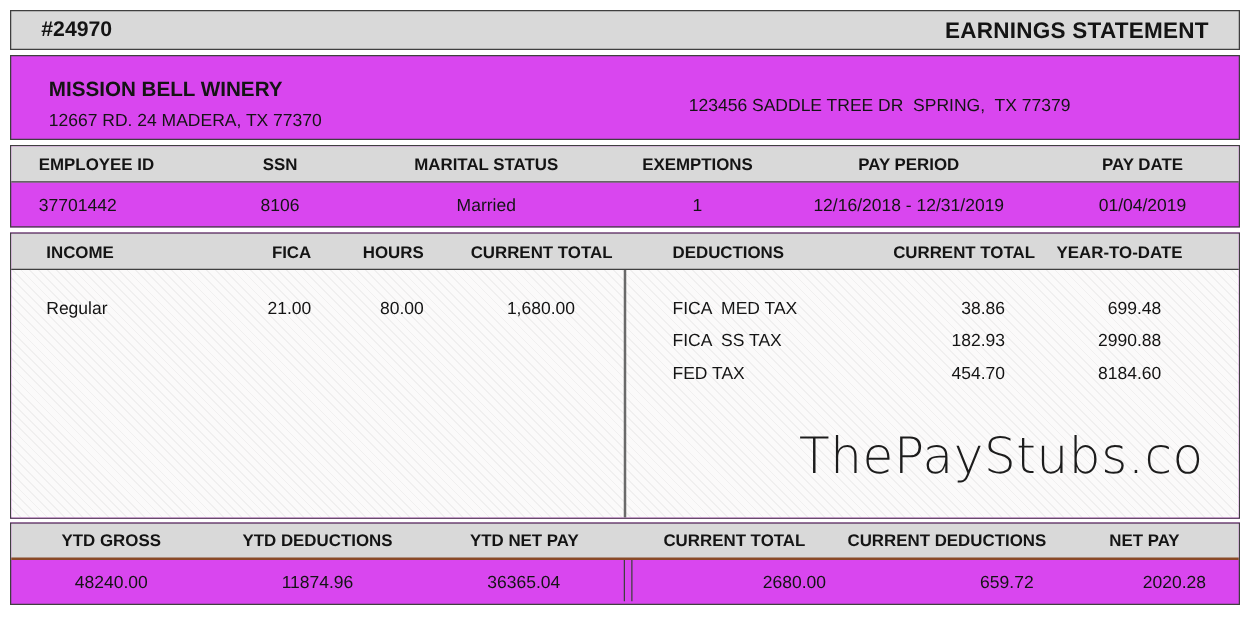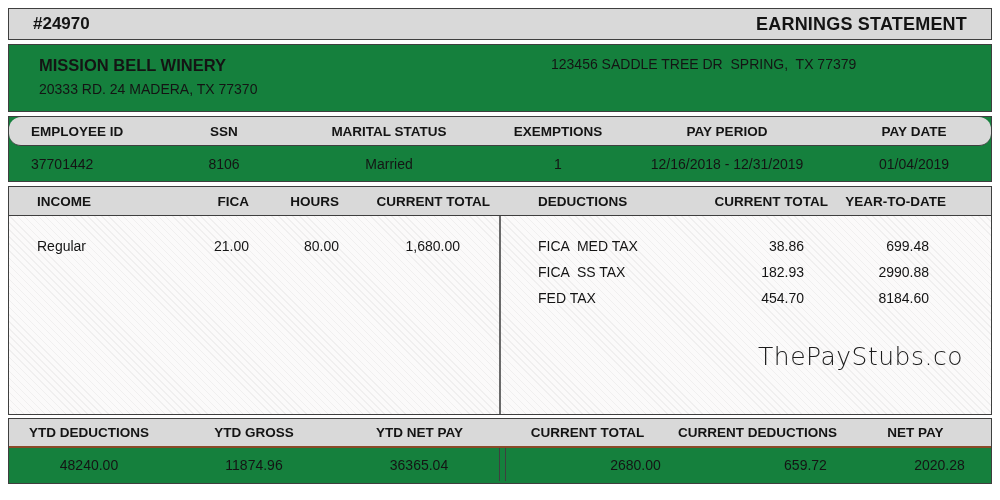--- a/index.html
+++ b/index.html
@@ -5,21 +5,21 @@
   :root{
     --header-bar:#d9d9d9;
     --border:#3f3f3f;
     --accent-line:#8a4a28;
     --hatch-bg:#fbfafa;
   }
   *{box-sizing:border-box;margin:0;padding:0;}
   html,body{width:1000px;height:500px;background:#ffffff;
     font-family:"Liberation Sans","DejaVu Sans",sans-serif;color:#141414;}
   .doc{position:absolute;left:8px;top:8px;right:8px;}
-  .box{border:1.6px solid var(--border);background:#15803d;}
+  .box{border:1.6px solid var(--border);background:#d946ef;align-items:center;}
   .gap4{margin-top:4px;}
   .gap3{margin-top:3px;}
 
   
   .titlebar{height:32px;background:var(--header-bar);display:flex;
     align-items:center;justify-content:space-between;padding:0 24px;}
   .titlebar .num{font-weight:bold;font-size:17px;}
   .titlebar .title{font-weight:bold;font-size:18px;letter-spacing:.2px;}
 
   
@@ -29,21 +29,21 @@
   .company-name{font-weight:bold;font-size:16.5px;margin-bottom:6px;}
   .addr-line{font-size:14px;white-space:pre;}
   .emp-name{font-size:14.5px;margin-bottom:7px;}
 
   
   .bar{background:var(--header-bar);border-bottom:1.6px solid var(--border);
     font-weight:bold;font-size:13.5px;}
 
   
   .empinfo{height:66px;}
-  .emp-grid{display:grid;grid-template-columns:160px 110px 220px 118px 220px 1fr;height:29px;align-items:center;border-radius:12px;}
+  .emp-grid{display:grid;grid-template-columns:160px 110px 220px 118px 220px 1fr;height:29px;align-items:center;}
   .emp-grid .c{ text-align:center;}
   .emp-grid .c.first{text-align:left;padding-left:22px;}
   .emp-values{height:35px;font-size:14px;font-weight:500;}
 
   
   .maintable{height:229px;position:relative;}
   .main-head{display:flex;height:29px;background:var(--header-bar);
     border-bottom:1.6px solid var(--border);font-weight:bold;font-size:13.5px;}
   .half-l{width:491px;}
   .half-r{flex:1;}
@@ -57,21 +57,21 @@
   .grid-ded .ytd-h{text-align:right;padding-right:45px;}
   .main-body{height:198px;display:flex;position:relative;
     background:var(--hatch-bg);
     background-image:repeating-linear-gradient(45deg,rgba(0,0,0,0.045) 0px,rgba(0,0,0,0.045) 1px,transparent 1px,transparent 5px);}
   .vdivider{position:absolute;left:490px;top:0;bottom:0;width:1.6px;background:#6a6a6a;}
   .rows{padding-top:17px;font-size:14px;font-weight:500;}
   .rows .grid-inc,.rows .grid-ded{height:26px;}
   .grid-inc .val-ct{text-align:right;padding-right:40px;}
   .grid-ded .val-cur{text-align:right;padding-right:26px;}
   .grid-ded .val-ytd{text-align:right;padding-right:62px;}
-  .watermark{position:absolute;right:28px;top:126px;font-size:25px;
+  .watermark{position:absolute;right:28px;top:126px;font-size:40px;
     font-weight:200;letter-spacing:.5px;color:#1c1c1c;
     font-family:"DejaVu Sans","Liberation Sans",sans-serif;}
 
   
   .summary{height:66px;}
   .sum-head{display:flex;height:29px;background:var(--header-bar);
     border-bottom:2px solid var(--accent-line);font-weight:bold;font-size:13.5px;}
   .sum-grid-l{display:grid;grid-template-columns:160px 170px 1fr;align-items:center;height:100%;text-align:center;}
   .sum-grid-r{display:grid;grid-template-columns:175px 165px 1fr;align-items:center;height:100%;text-align:center;}
   .sum-values{display:flex;height:33px;font-size:14px;font-weight:500;}
@@ -84,21 +84,21 @@
 <div class="doc">
 
   <div class="box titlebar">
     <span class="num">#24970</span>
     <span class="title">EARNINGS STATEMENT</span>
   </div>
 
   <div class="box address gap4">
     <div class="addr-left">
       <div class="company-name">MISSION BELL WINERY</div>
-      <div class="addr-line">20333 RD. 24 MADERA, TX 77370</div>
+      <div class="addr-line">12667 RD. 24 MADERA, TX 77370</div>
     </div>
     <div class="addr-right">
       <div class="addr-line">123456 SADDLE TREE DR  SPRING,  TX 77379</div>
     </div>
   </div>
 
   <div class="box empinfo gap4">
     <div class="emp-grid bar">
       <span class="c first">EMPLOYEE ID</span>
       <span class="c">SSN</span>
@@ -158,22 +158,22 @@
           <span class="val-ytd">8184.60</span>
         </div>
       </div>
       <div class="watermark">ThePayStubs.co</div>
     </div>
   </div>
 
   <div class="box summary gap3">
     <div class="sum-head">
       <div class="half-l sum-grid-l">
+        <span>YTD GROSS</span>
         <span>YTD DEDUCTIONS</span>
-        <span>YTD GROSS</span>
         <span>YTD NET PAY</span>
       </div>
       <div class="half-r sum-grid-r">
         <span>CURRENT TOTAL</span>
         <span>CURRENT DEDUCTIONS</span>
         <span>NET PAY</span>
       </div>
     </div>
     <div class="sum-values">
       <div class="half-l sum-grid-l">

